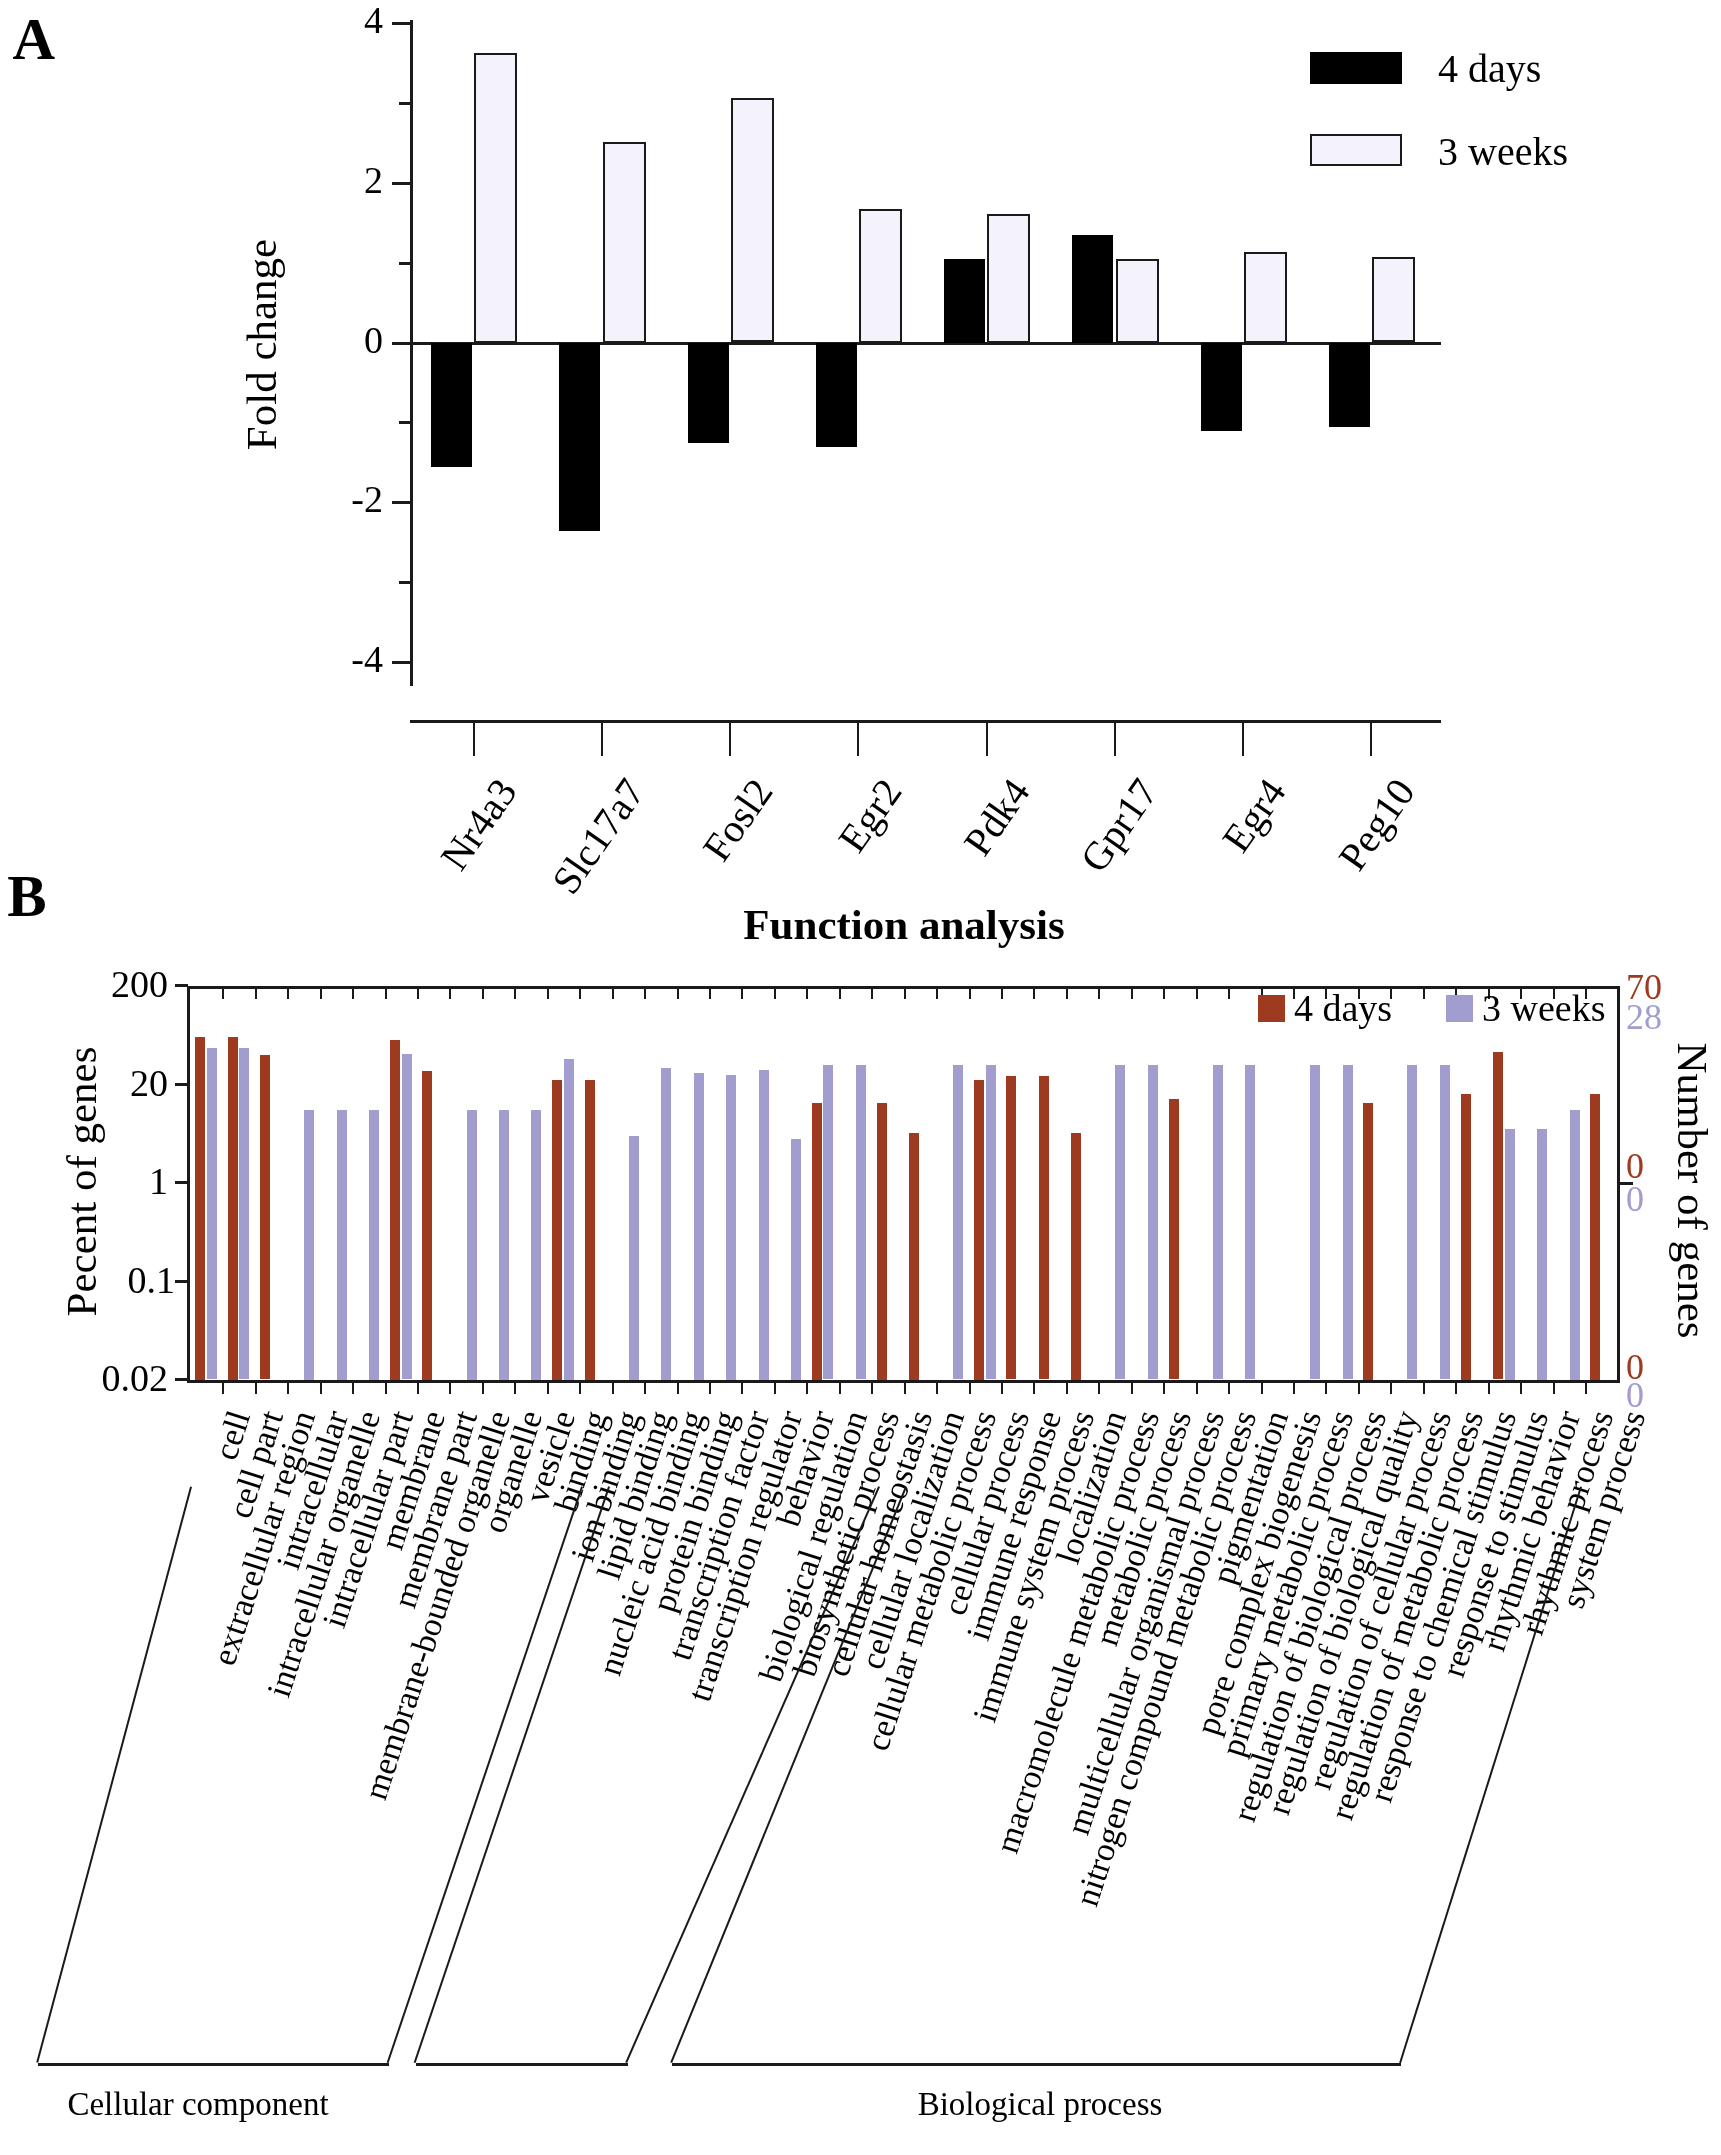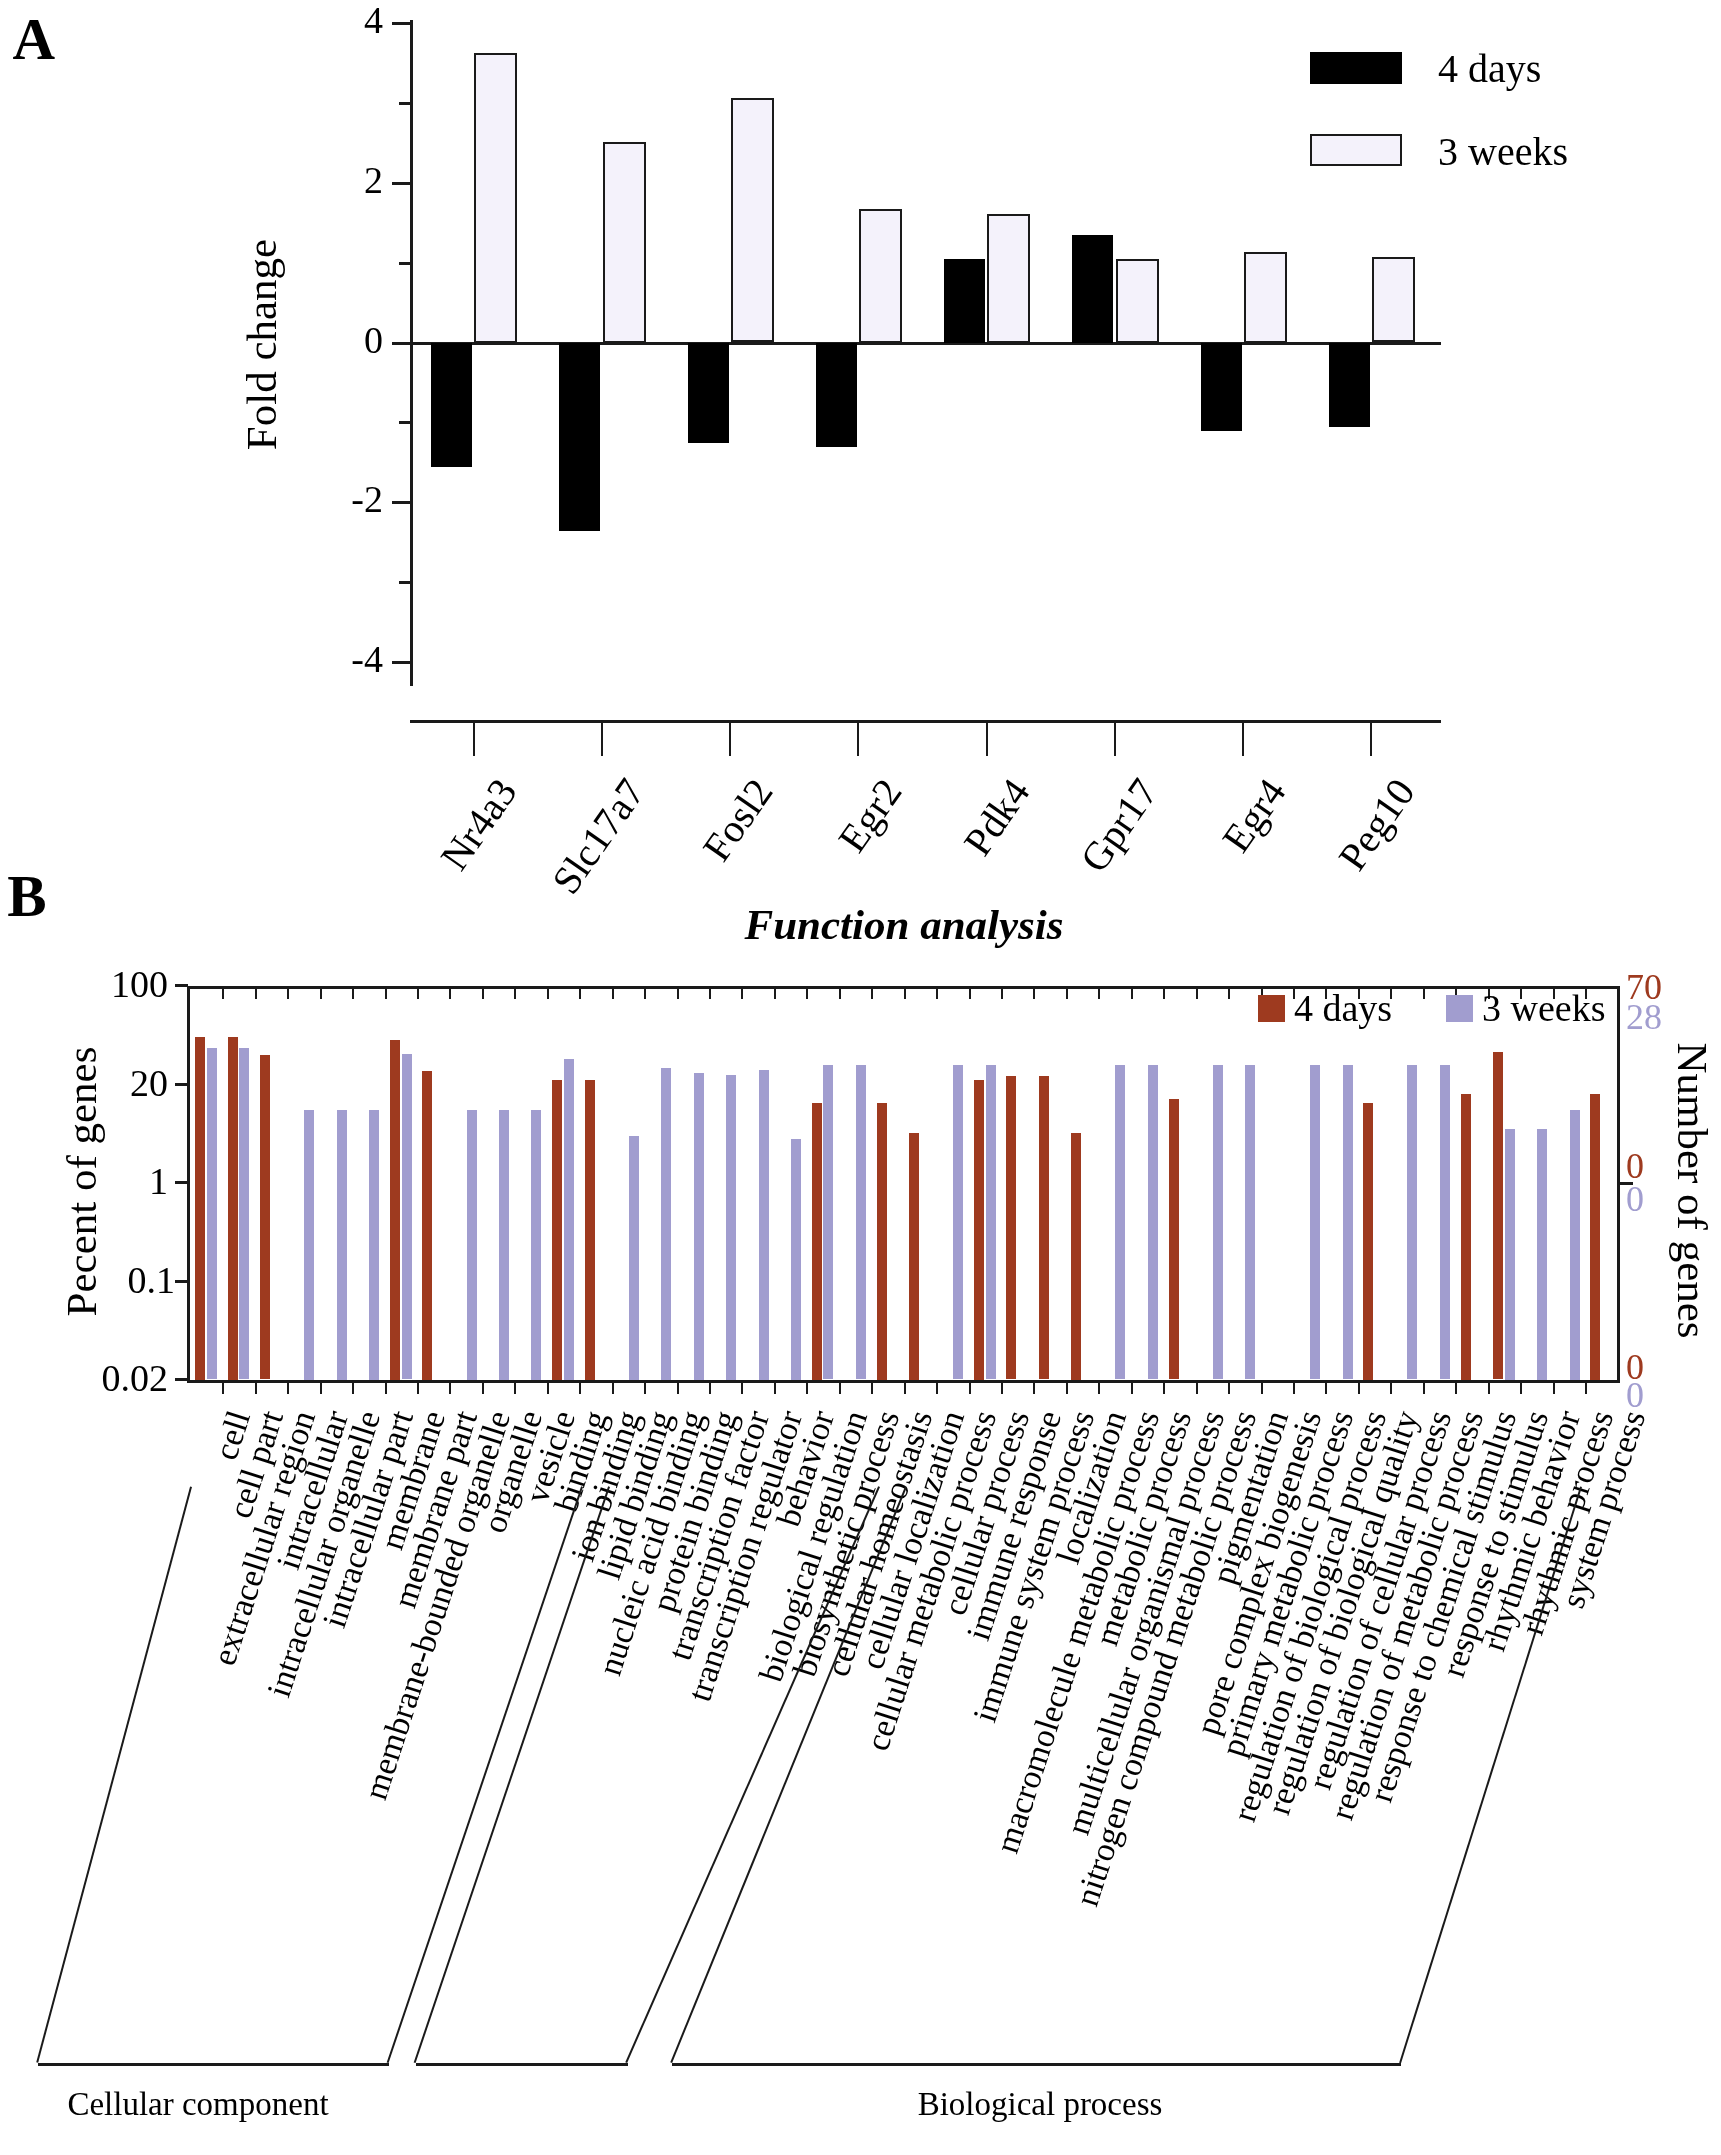--- a/index.html
+++ b/index.html
@@ -12,21 +12,21 @@
   .bar{position:absolute;}
   .ylab-left{transform:rotate(-90deg);transform-origin:center center;white-space:nowrap;}
   .ylab-right{transform:rotate(90deg);transform-origin:center center;white-space:nowrap;}
   .ticklabel{font-size:38px;text-align:right;white-space:nowrap;}
   .xlab-a{font-size:40px;white-space:nowrap;transform:rotate(-55deg);transform-origin:100% 0;}
   .xlab-b{font-size:34px;white-space:nowrap;transform:rotate(-72deg);transform-origin:100% 0;}
   .legend-text{font-size:40px;white-space:nowrap;}
   .swatch{position:absolute;}
   .num-right{position:absolute;font-size:36px;white-space:nowrap;}
   .grouplabel{position:absolute;font-size:33px;white-space:nowrap;transform:translateX(-50%);}
-  .title-b{font-size:43px;font-weight:bold;white-space:nowrap;transform:translateX(-50%);font-style:italic;}
+  .title-b{font-size:43px;font-weight:bold;white-space:nowrap;transform:translateX(-50%);}
 </style>
 </head>
 <body>
 
 <div id="canvas">
 
   <div class="abs panel-letter" style="left:12.6px;top:5.4px;">A</div>
 
   <div class="abs ylab-left" style="left:108px;top:320px;width:306px;text-align:center;font-size:43px;">Fold change</div>
 
@@ -182,21 +182,21 @@
       <div class="tick" style="left: 1455px; top: 518px; width: 1.8px; height: 11.7px;"></div>
       <div class="tick" style="left: 1488px; top: 124px; width: 1.8px; height: 10.8px;"></div>
       <div class="tick" style="left: 1488px; top: 518px; width: 1.8px; height: 11.7px;"></div>
       <div class="tick" style="left: 1520px; top: 124px; width: 1.8px; height: 10.8px;"></div>
       <div class="tick" style="left: 1520px; top: 518px; width: 1.8px; height: 11.7px;"></div>
       <div class="tick" style="left: 1553px; top: 124px; width: 1.8px; height: 10.8px;"></div>
       <div class="tick" style="left: 1553px; top: 518px; width: 1.8px; height: 11.7px;"></div>
       <div class="tick" style="left: 1585px; top: 124px; width: 1.8px; height: 10.8px;"></div>
       <div class="tick" style="left: 1585px; top: 518px; width: 1.8px; height: 11.7px;"></div>
       <div class="tick" style="left: 175px; top: 120px; width: 12.6px; height: 2.7px;"></div>
-      <div class="abs ticklabel" style="left: 19px; top: 98px; width: 149px;">100</div>
+      <div class="abs ticklabel" style="left: 19px; top: 98px; width: 149px;">200</div>
       <div class="tick" style="left: 175px; top: 219px; width: 12.6px; height: 2.7px;"></div>
       <div class="abs ticklabel" style="left: 19px; top: 197px; width: 149px;">20</div>
       <div class="tick" style="left: 175px; top: 317px; width: 12.6px; height: 2.7px;"></div>
       <div class="abs ticklabel" style="left: 19px; top: 295px; width: 149px;">1</div>
       <div class="tick" style="left: 175px; top: 416px; width: 12.6px; height: 2.7px;"></div>
       <div class="abs ticklabel" style="left: 26px; top: 394px; width: 149px;">0.1</div>
       <div class="tick" style="left: 175px; top: 514px; width: 12.6px; height: 2.7px;"></div>
       <div class="abs ticklabel" style="left: 19px; top: 492px; width: 149px;">0.02</div>
       <div class="num-right" style="left: 1626px; top: 102px; color: rgb(158, 58, 31);">70</div>
       <div class="num-right" style="left: 1626px; top: 132px; color: rgb(161, 157, 207);">28</div>

